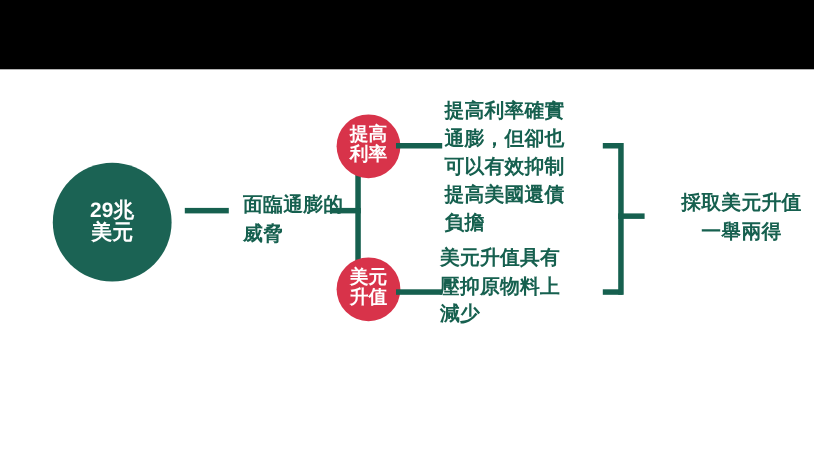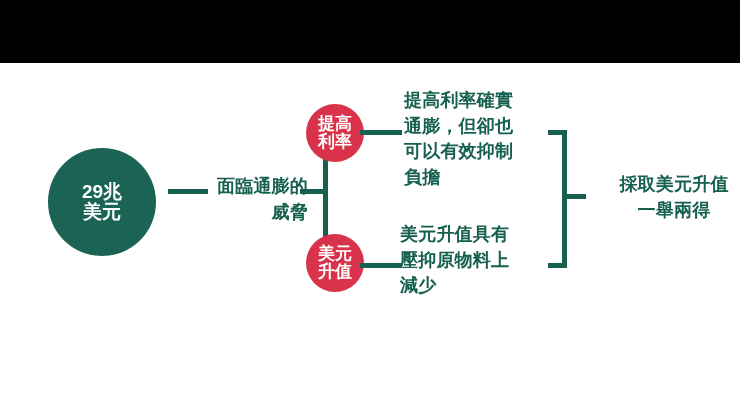--- a/index.html
+++ b/index.html
@@ -51,20 +51,21 @@
     position: absolute;
     width: 58px;
     height: 58px;
     border-radius: 50%;
     background: #d8334a;
     display: flex;
     flex-direction: column;
     align-items: center;
     justify-content: center;
     box-sizing: border-box;
+    font-family: Liberation Mono, monospace;
   }
   .red-node .line {
     color: #ffffff;
     font-size: 17px;
     font-weight: bold;
     line-height: 1.06;
     white-space: nowrap;
   }
   #node-rate   { left: 306px; top: 104px; }
   #node-usd    { left: 306px; top: 234px; }
@@ -72,24 +73,24 @@
   
   .text-block {
     position: absolute;
     color: #16604f;
     font-size: 18px;
     font-weight: bold;
     line-height: 1.42;
     letter-spacing: 0.2px;
   }
   #label-threat {
-    left: 210px;
+    left: 221px;
     top: 174px;
     width: 98px;
-    text-align: right;
+    text-align: left;
   }
   #text-rate {
     left: 404px;
     top: 88px;
     width: 136px;
     text-align: left;
   }
   #text-usd {
     left: 400px;
     top: 222px;
@@ -139,20 +140,21 @@
     <div class="line">提高</div>
     <div class="line">利率</div>
   </div>
 
   <div class="conn h" style="left:360px; top:130px; width:42px;"></div>
 
   <div class="text-block" id="text-rate">
     <div>提高利率確實</div>
     <div>通膨，但卻也</div>
     <div>可以有效抑制</div>
+    <div>提高美國還債</div>
     <div>負擔</div>
   </div>
 
   <div class="conn h" style="left:548px; top:130px; width:18px;"></div>
 
   <div class="red-node" id="node-usd">
     <div class="line">美元</div>
     <div class="line">升值</div>
   </div>
 

